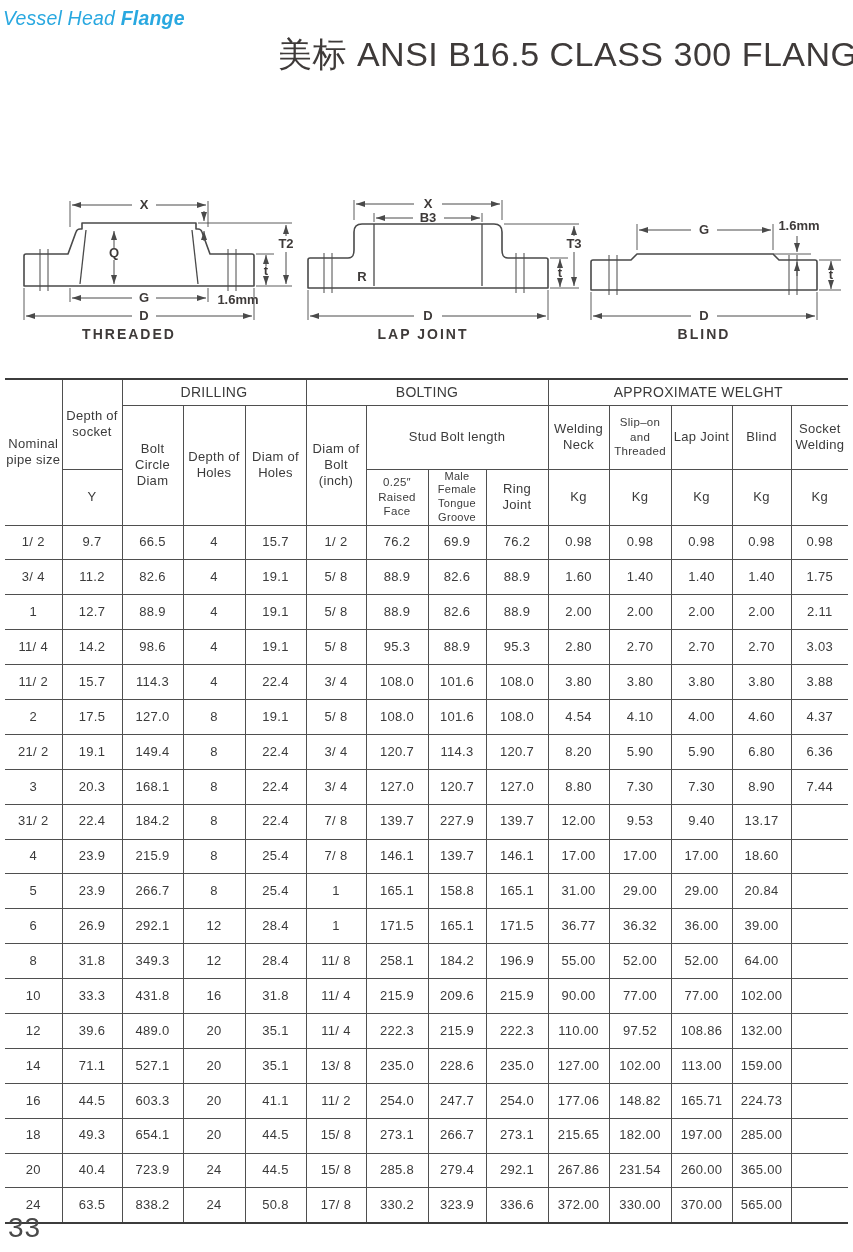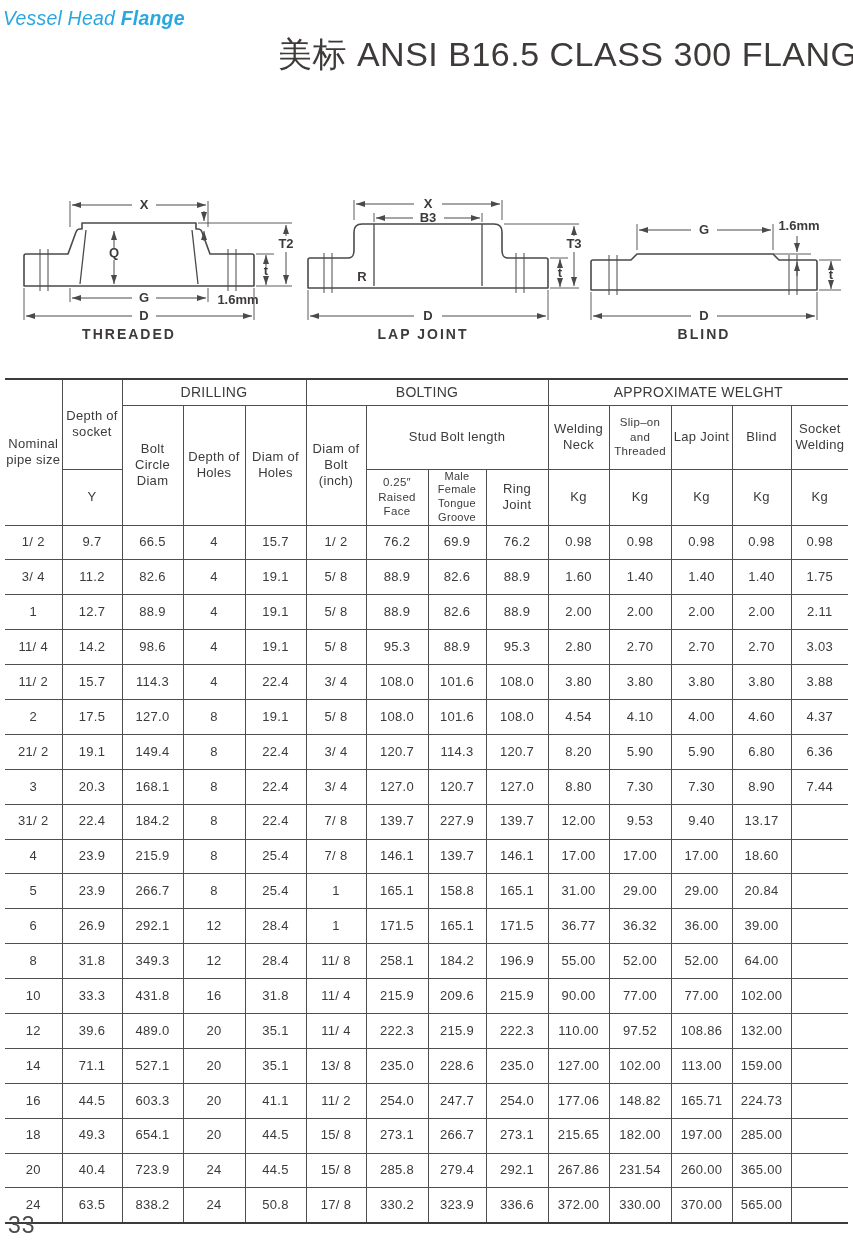--- a/index.html
+++ b/index.html
@@ -41,21 +41,21 @@
   table.flange tr > *:first-child{border-left:0;}
   table.flange tr > *:last-child{border-right:0;}
   tr.h1{height:26px;}
   tr.h2{height:64px;}
   tr.h3{height:50px;}
   tbody tr{height:34.9px;}
   th.group{font-size:14px;letter-spacing:1px;}
   th.small{font-size:11.5px;line-height:1.15;}
   th.xsmall{font-size:11px;line-height:1.05;letter-spacing:0;}
   
-  .page-number{position:absolute;left:8px;top:1212px;font-size:23px;color:#4a4a4a;letter-spacing:1px;}
+  .page-number{position:absolute;left:8px;top:1212px;font-size:28px;color:#4a4a4a;letter-spacing:1px;}
 </style>
 </head>
 <body>
 
 <svg width="0" height="0" style="position:absolute" aria-hidden="true">
   <defs>
     <marker id="ah" markerWidth="9" markerHeight="6" refX="9" refY="3" orient="auto" markerUnits="userSpaceOnUse">
       <path d="M0,0 L9,3 L0,6 Z" fill="#4a4a4a"></path>
     </marker>
   </defs>

